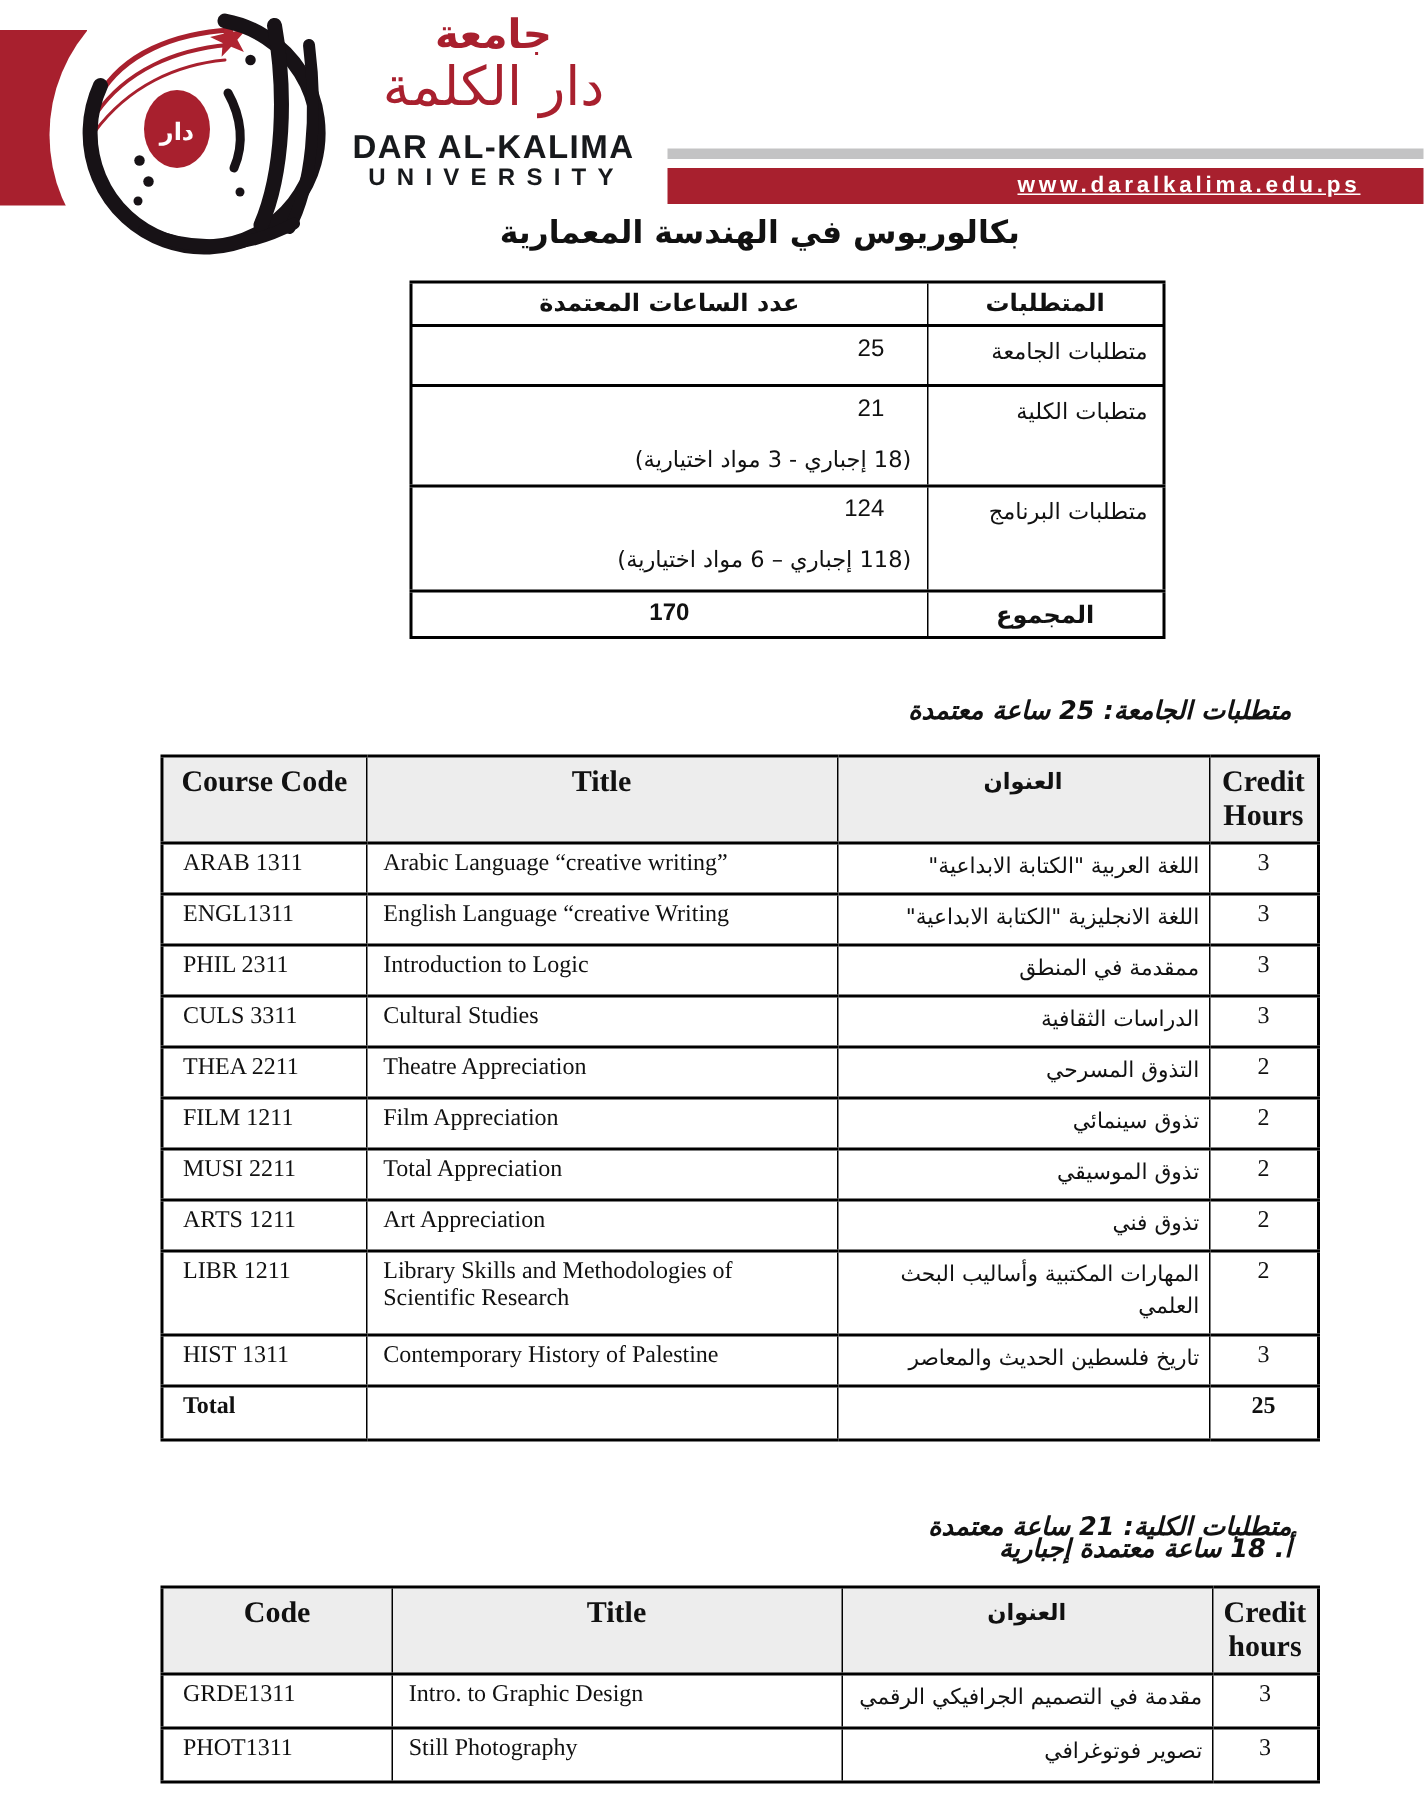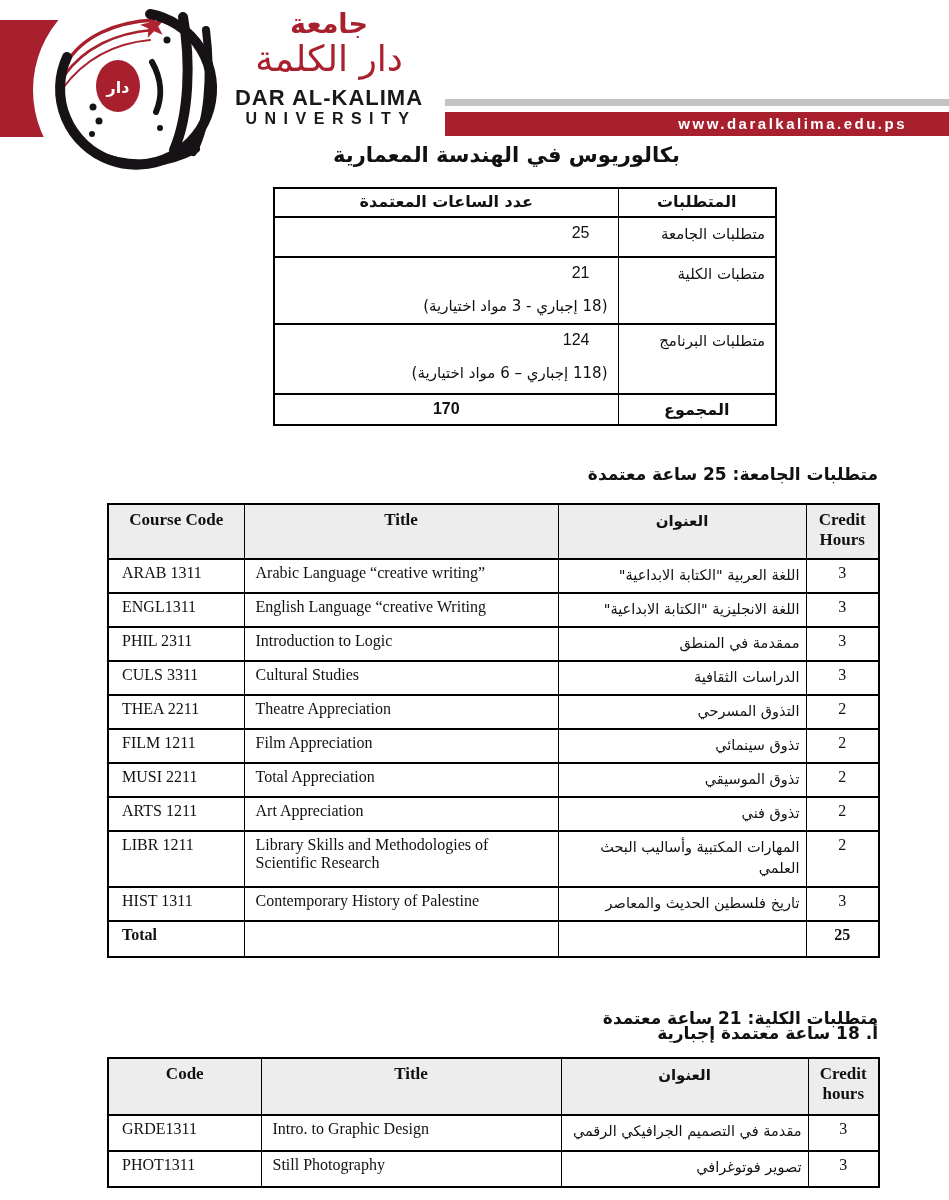--- a/index.html
+++ b/index.html
@@ -16,27 +16,27 @@
   .brand-ar1{font-size:27px;font-weight:bold;color:#A8202E;font-family:"DejaVu Sans",sans-serif;}
   .brand-ar2{font-size:36px;font-weight:normal;color:#A8202E;font-family:"DejaVu Sans",sans-serif;margin-top:2px;}
   .brand-en1{font-size:22px;font-weight:bold;color:#17191c;letter-spacing:1px;margin-top:8px;
              font-family:"Liberation Sans","DejaVu Sans",sans-serif;white-space:nowrap;}
   .brand-en2{font-size:16px;font-weight:600;color:#17191c;letter-spacing:7.5px;margin-top:2px;
              font-family:"Liberation Sans","DejaVu Sans",sans-serif;white-space:nowrap;margin-left:4px;}
   #graybar{left:445px;top:99px;width:504px;height:7px;background:#C3C3C4;}
   #redbar{left:445px;top:112px;width:504px;height:24px;background:#A8202E;
           color:#fff;font-family:"Liberation Sans","DejaVu Sans",sans-serif;
           font-size:15px;font-weight:600;letter-spacing:2.5px;line-height:24px;
-          text-align:right;box-sizing:border-box;padding-right:42px;}
+          text-align:right;box-sizing:border-box;padding-right:42px;text-decoration:underline;}
 
   
   #page-title{left:64px;top:143px;width:885px;text-align:center;font-size:21px;font-weight:bold;
               font-family:"DejaVu Sans","Liberation Serif",sans-serif;direction:rtl;}
-  .sec-head{right:71px;direction:rtl;font-weight:bold;font-size:17px;white-space:nowrap;
-            font-family:"DejaVu Sans",sans-serif;}
+  .sec-head{right:88px;direction:rtl;font-weight:bold;font-size:17px;white-space:nowrap;
+            font-family:"DejaVu Sans",sans-serif;font-style:italic;}
   #head-univ{top:464px;}
   #head-coll{top:992px;margin-top:16px;}
   #head-coll-sub{top:1023px;}
 
   
   table{border-collapse:collapse;table-layout:fixed;border:2px solid #000;}
   td,th{border:solid #000;border-width:2px 1px;overflow:hidden;box-sizing:border-box;
         vertical-align:top;}
 
   
@@ -51,21 +51,21 @@
                    font-family:"DejaVu Sans",sans-serif;}
   #summary .tot-h{text-align:center;font-weight:bold;padding:5px 4px;
                   font-family:"Liberation Sans","DejaVu Sans",sans-serif;font-size:16px;}
   #summary .tot-l{text-align:center;font-weight:bold;font-size:16px;padding:5px 4px;
                   font-family:"DejaVu Sans",sans-serif;}
 
   
   .course-table{left:107px;}
   #t-univ{top:503px;}
   #t-coll{top:1057px;}
-  .course-table th{background:#EDEDED;font-size:17px;font-weight:bold;text-align:center;
+  .course-table th{background:#EDEDED;font-size:20px;font-weight:bold;text-align:center;
                    padding:5px 3px;}
   .course-table th.ar{font-family:"DejaVu Sans",sans-serif;font-size:15px;padding-top:7px;}
   .course-table td{font-size:16px;padding:4px 6px 2px 11px;}
   .course-table td.ar{direction:rtl;text-align:right;font-size:14.5px;padding:5px 6px 2px 4px;
                       font-family:"DejaVu Sans",sans-serif;line-height:1.45;}
   .course-table td.cr{text-align:center;padding:4px 2px;}
   .course-table td.code{padding-left:13px;}
   .total-row td{font-weight:bold;}
 </style>
 </head>

